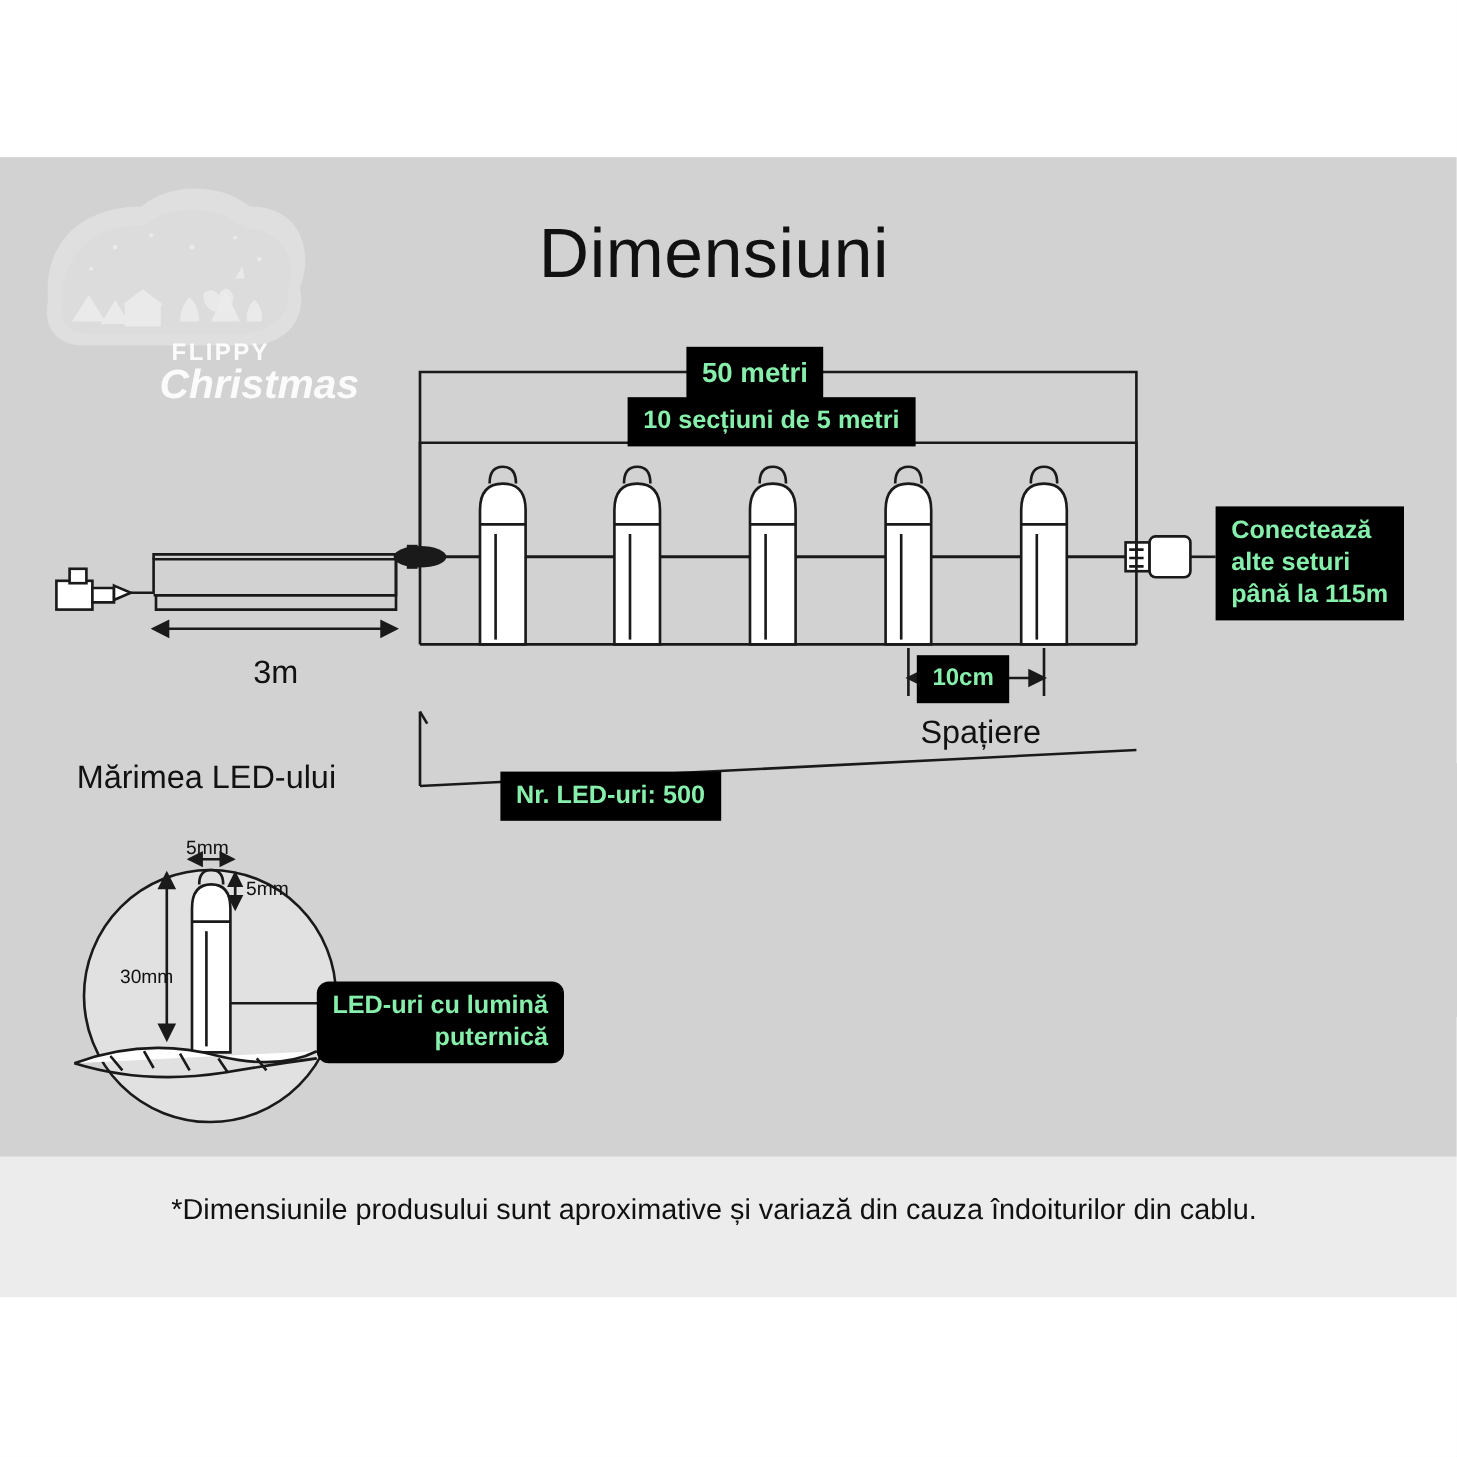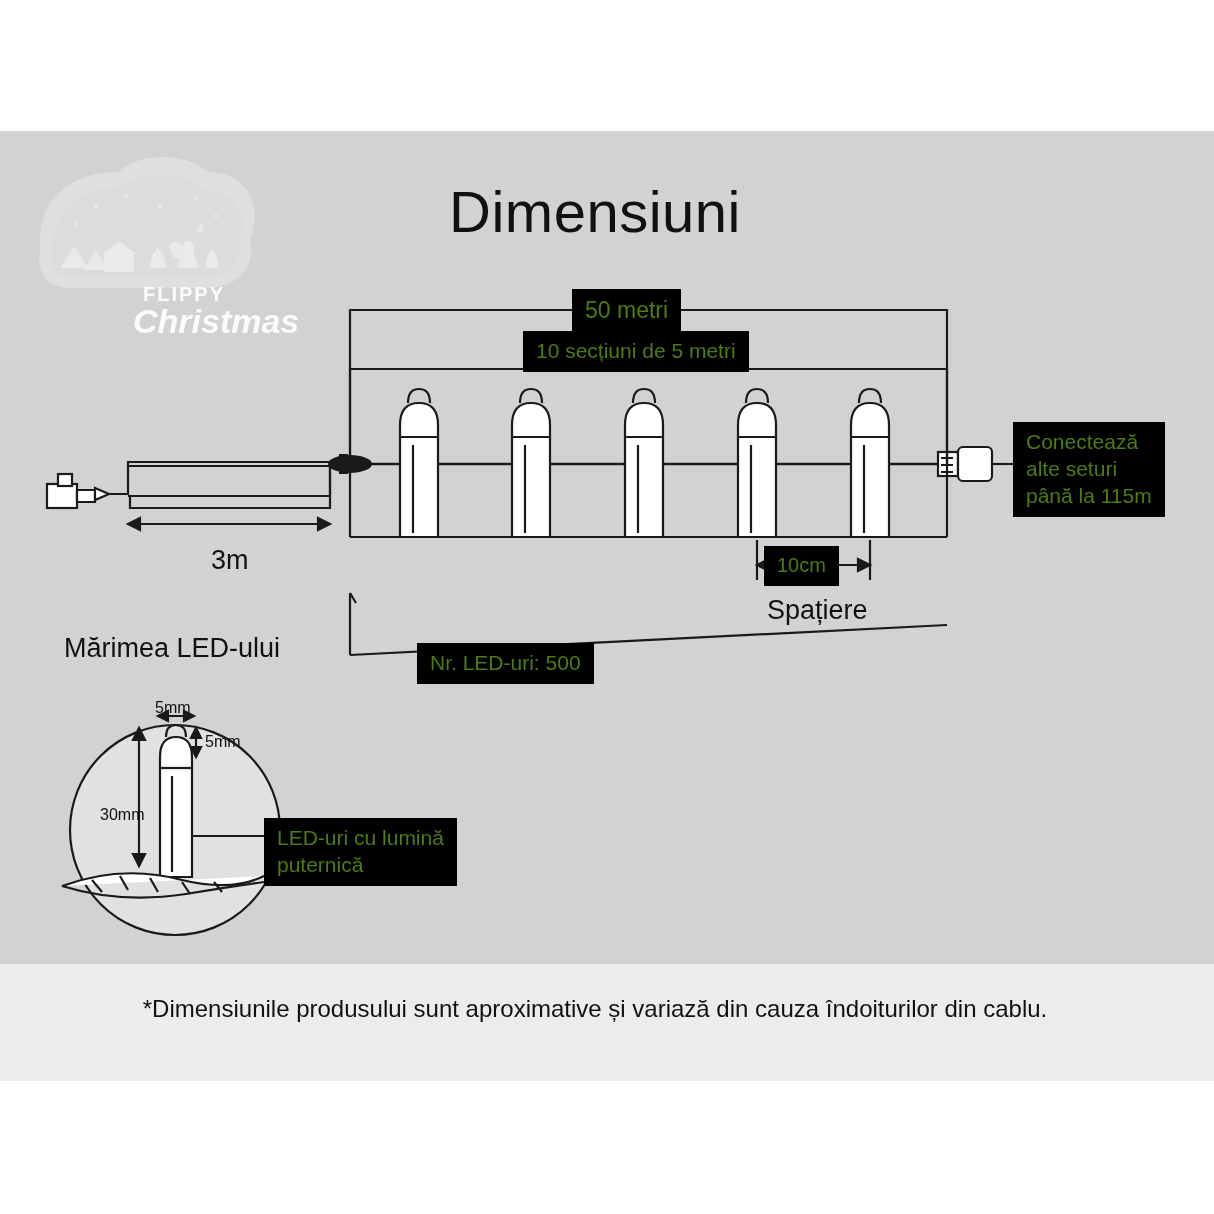--- a/index.html
+++ b/index.html
@@ -25,23 +25,23 @@
     left: 0;
     width: 1214px;
     background: #d2d2d2;
   }
   #band-main { top: 131px; height: 833px; }
   #band-foot { top: 964px; height: 117px; background: #ececec; }
 
   .lbl {
     position: absolute;
     background: #000000;
-    color: #4d7c0f;
+    color: #86efac;
     font-size: 21px;
-    font-weight: normal;
+    font-weight: bold;
     padding: 7px 13px;
     line-height: 1.28;
     white-space: pre-line;
     box-sizing: border-box;
   }
   .plain {
     position: absolute;
     color: #111111;
     font-weight: normal;
   }
@@ -237,21 +237,21 @@
 <div class="lbl" style="left:523px; top:331px; font-size:21px;text-align:right;">10 secțiuni de 5 metri</div>
 
 <div class="lbl" style="left:1013px; top:422px; font-size:21px; text-align:left;">Conectează
 alte seturi
 până la 115m</div>
 
 <div class="lbl" style="left:764px; top:546px; font-size:20px;">10cm</div>
 
 <div class="lbl" style="left:378px; top:643px; font-size:21px;margin-left:39px;">Nr. LED-uri: 500</div>
 
-<div class="lbl" style="left:264px; top:818px; font-size:21px; text-align:left;">LED-uri cu lumină
+<div class="lbl" style="left:264px; top:818px; font-size:21px; text-align:right;border-radius:10px;">LED-uri cu lumină
 puternică</div>
 
 <div class="plain" style="left:191px; top:545px; font-size:27px;margin-left:20px;">3m</div>
 
 <div class="plain" style="left:767px; top:595px; font-size:27px;">Spațiere</div>
 
 <div class="plain" style="left:64px; top:633px; font-size:27px;">Mărimea LED-ului</div>
 
 <div class="plain" style="left:155px; top:699px; font-size:16px;">5mm</div>
 

